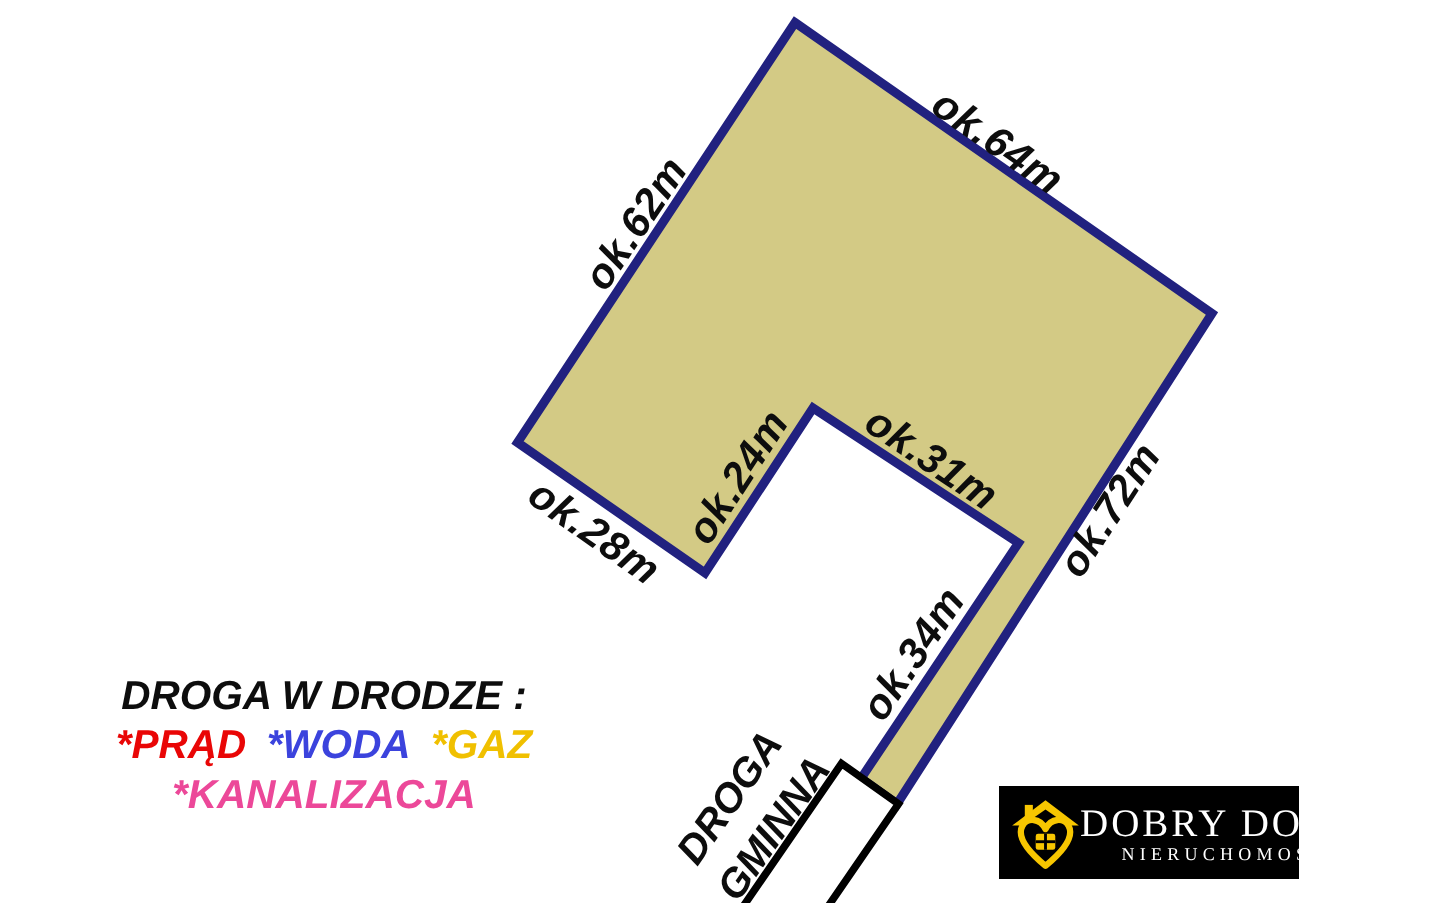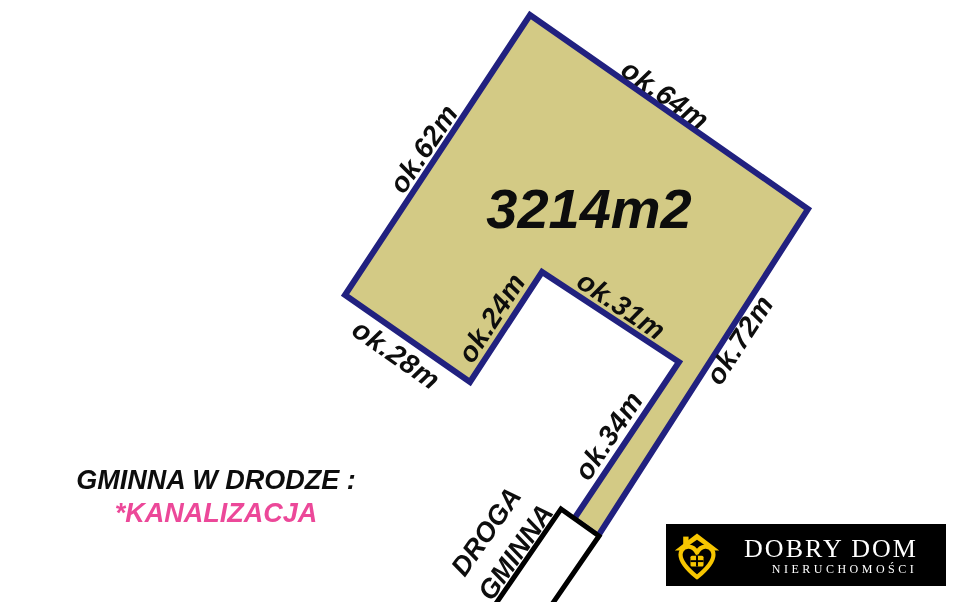--- a/index.html
+++ b/index.html
@@ -31,21 +31,21 @@
     text-align:center;white-space:nowrap;
     font:italic 700 27px "Liberation Sans",sans-serif;line-height:33px;color:#0d0d0d;
   }
   .u{margin:0 3px;}
   .u-red{color:#e90606;}
   .u-blue{color:#3b43dd;}
   .u-gold{color:#f0c000;}
   .u-maroon{color:#ec4899;}
   
   .logo{
-    position:absolute;left:666px;top:524px;width:280px;height:62px;
+    position:absolute;left:666px;top:524px;width:200px;height:62px;
     background:#000000;display:flex;align-items:center;box-sizing:border-box;
     padding-left:8px;
   }
   .logo-icon{flex:0 0 auto;}
   .logo-text{
     flex:1 1 auto;display:flex;flex-direction:column;align-items:center;
     color:#ffffff;font-family:"Liberation Serif",serif;margin-right:4px;
   }
   .logo-name{font-size:26px;line-height:27px;letter-spacing:2px;white-space:nowrap;}
   .logo-sub{font-size:12px;line-height:13px;letter-spacing:3.5px;margin-top:1px;white-space:nowrap;margin-left:27px;}
@@ -55,37 +55,41 @@
 
 <div class="stage">
 
   <svg class="geom" width="960" height="602" viewBox="0 0 960 602">
 
     <polygon points="530,15 808,209 598,536 574,519 679,362 542,272 470,382 345,295" fill="#d3ca85" stroke="#21217f" stroke-width="6" stroke-linejoin="miter"></polygon>
 
     <polygon points="561,509 599,536 524,645 486,618" fill="#ffffff" stroke="#000000" stroke-width="5" stroke-linejoin="miter"></polygon>
   </svg>
 
-  <div class="area-lbl" style="left:589px;top:208px;">3214m2</div>
 
   <div class="lbl" style="left:424px;top:149px;--r:-56deg;">ok.62m</div>
   <div class="lbl" style="left:665px;top:95px;--r:35deg;">ok.64m</div>
   <div class="lbl" style="left:740px;top:340px;--r:-57deg;">ok.72m</div>
   <div class="lbl" style="left:396px;top:355px;--r:35deg;">ok.28m</div>
   <div class="lbl" style="left:492px;top:318px;--r:-57deg;">ok.24m</div>
   <div class="lbl" style="left:621px;top:306px;--r:34deg;">ok.31m</div>
   <div class="lbl" style="left:609px;top:436px;--r:-56deg;">ok.34m</div>
 
   <div class="road-lbl" style="left:501px;top:542px;">
     <div>DROGA</div>
     <div>GMINNA</div>
   </div>
 
   <div class="media">
-    <div>GMINNA W DRODZE :</div>
+    <div>DROGA W DRODZE :</div>
+    <div>
+      <span class="u u-red">*PRĄD</span>
+      <span class="u u-blue">*WODA</span>
+      <span class="u u-gold">*GAZ</span>
+    </div>
     <div>
       <span class="u u-maroon">*KANALIZACJA</span>
     </div>
   </div>
 
   <div class="logo">
     <svg class="logo-icon" width="46" height="50" viewBox="0 0 60 64">
       <rect x="12" y="8" width="7" height="12" fill="#f7c600"></rect>
       <polygon points="1,26 30,4 59,26 50,26 30,12 10,26" fill="#f7c600"></polygon>
       <path d="M30,61 C13,47 5,35 10,26 C14,19 25,19 30,29 C35,19 46,19 50,26 C55,35 47,47 30,61 Z" fill="none" stroke="#f7c600" stroke-width="5.5" stroke-linejoin="round"></path>

